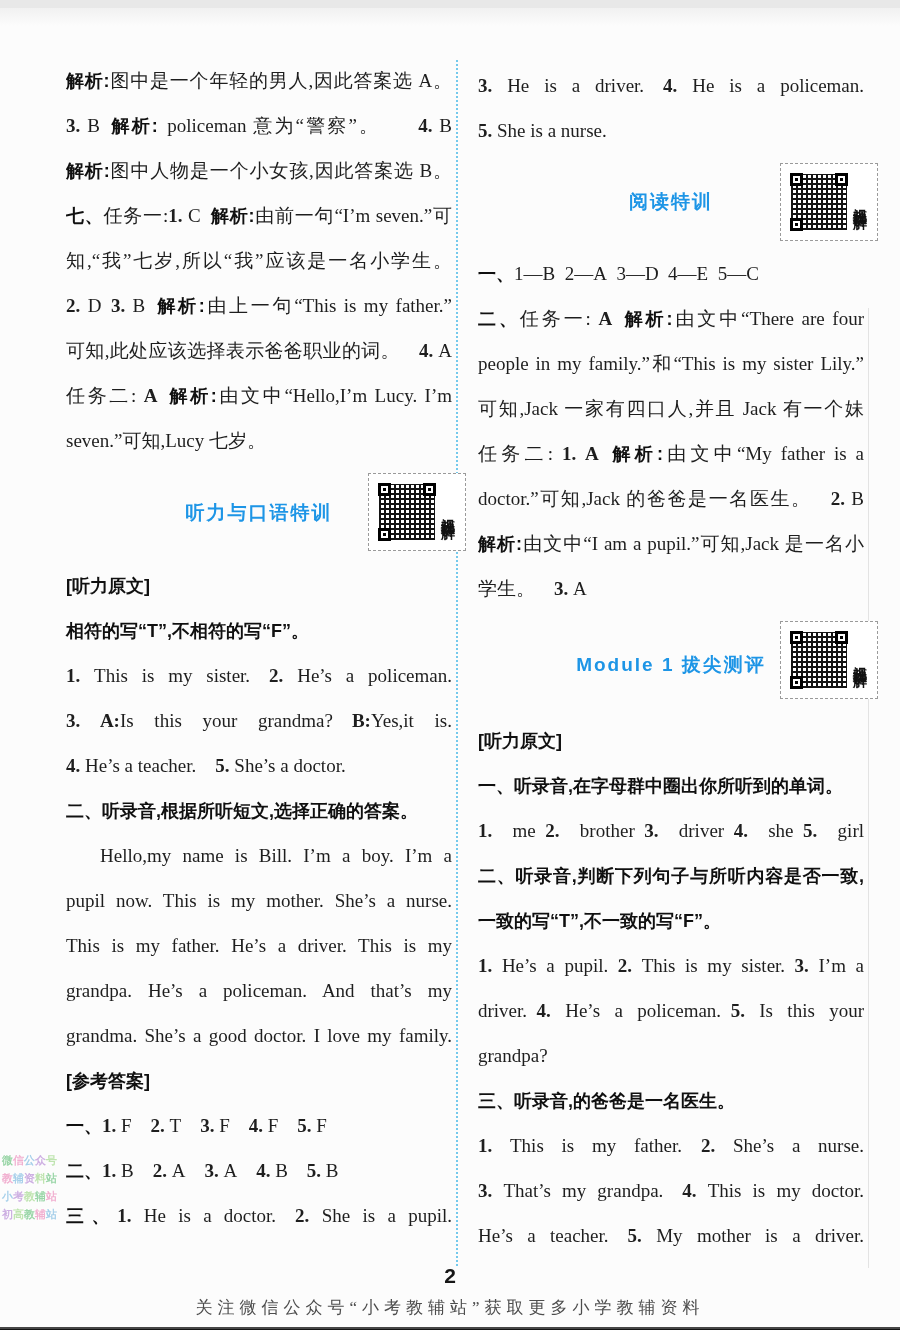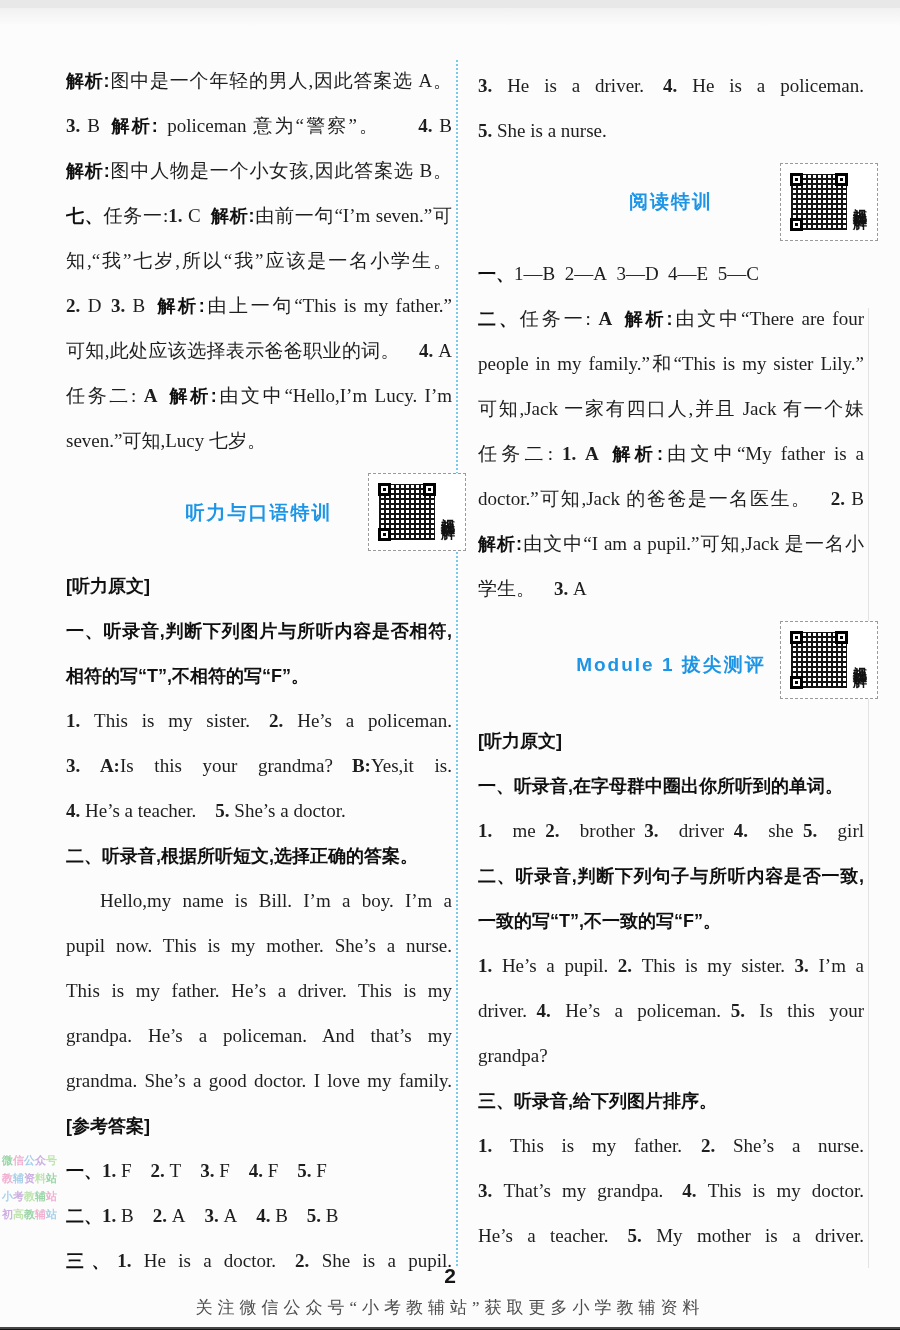--- a/index.html
+++ b/index.html
@@ -74,21 +74,20 @@
         <div class="qrbox">
           <div class="qrpix">
             <i class="fp tl"></i>
             <i class="fp tr"></i>
             <i class="fp bl"></i>
           </div>
           <div class="qrlabel">视频讲解</div>
         </div>
       </div>
       <div class="line"><span class="seg-h">[听力原文]</span></div>
-      <div class="line just"><span class="seg-h">一、听录音,判断下列图片与所听内容是否相符,</span></div>
       <div class="line"><span class="seg-h">相符的写“T”,不相符的写“F”。</span></div>
       <div class="line just"><span class="seg-b">1. </span><span class="seg-p">This is my sister.</span><span class="seg-b"> 2. </span><span class="seg-p">He’s a policeman.</span></div>
       <div class="line just"><span class="seg-b">3. A:</span><span class="seg-p">Is this your grandma?</span><span class="seg-b"> B:</span><span class="seg-p">Yes,it is.</span></div>
       <div class="line"><span class="seg-b">4. </span><span class="seg-p">He’s a teacher.</span><span class="seg-b"> 5. </span><span class="seg-p">She’s a doctor.</span></div>
       <div class="line"><span class="seg-h">二、听录音,根据所听短文,选择正确的答案。</span></div>
       <div class="line just ind"><span class="seg-p">Hello,my name is Bill. I’m a boy. I’m a</span></div>
       <div class="line just"><span class="seg-p">pupil now. This is my mother. She’s a nurse.</span></div>
       <div class="line just"><span class="seg-p">This is my father. He’s a driver. This is my</span></div>
       <div class="line just"><span class="seg-p">grandpa. He’s a policeman. And that’s my</span></div>
       <div class="line just"><span class="seg-p">grandma. She’s a good doctor. I love my family.</span></div>
@@ -133,21 +132,21 @@
         </div>
       </div>
       <div class="line"><span class="seg-h">[听力原文]</span></div>
       <div class="line"><span class="seg-h">一、听录音,在字母群中圈出你所听到的单词。</span></div>
       <div class="line just"><span class="seg-b">1. </span><span class="seg-p">me</span><span class="seg-b"> 2. </span><span class="seg-p">brother</span><span class="seg-b"> 3. </span><span class="seg-p">driver</span><span class="seg-b"> 4. </span><span class="seg-p">she</span><span class="seg-b"> 5. </span><span class="seg-p">girl</span></div>
       <div class="line just"><span class="seg-h">二、听录音,判断下列句子与所听内容是否一致,</span></div>
       <div class="line"><span class="seg-h">一致的写“T”,不一致的写“F”。</span></div>
       <div class="line just"><span class="seg-b">1. </span><span class="seg-p">He’s a pupil.</span><span class="seg-b"> 2. </span><span class="seg-p">This is my sister.</span><span class="seg-b"> 3. </span><span class="seg-p">I’m a</span></div>
       <div class="line just"><span class="seg-p">driver.</span><span class="seg-b"> 4. </span><span class="seg-p">He’s a policeman.</span><span class="seg-b"> 5. </span><span class="seg-p">Is this your</span></div>
       <div class="line"><span class="seg-p">grandpa?</span></div>
-      <div class="line"><span class="seg-h">三、听录音,给下列图片排序。</span></div>
+      <div class="line"><span class="seg-h">三、听录音,的爸爸是一名医生。</span></div>
       <div class="line just"><span class="seg-b">1. </span><span class="seg-p">This is my father.</span><span class="seg-b"> 2. </span><span class="seg-p">She’s a nurse.</span></div>
       <div class="line just"><span class="seg-b">3. </span><span class="seg-p">That’s my grandpa.</span><span class="seg-b"> 4. </span><span class="seg-p">This is my doctor.</span></div>
       <div class="line just"><span class="seg-p">He’s a teacher.</span><span class="seg-b"> 5. </span><span class="seg-p">My mother is a driver.</span></div>
     </div>
 
   <div class="watermark" id="watermark">
       <div><span style="color: rgb(143, 209, 158);">微</span><span style="color: rgb(240, 168, 204);">信</span><span style="color: rgb(158, 203, 232);">公</span><span style="color: rgb(201, 168, 224);">众</span><span style="color: rgb(185, 226, 168);">号</span></div>
       <div><span style="color: rgb(240, 168, 204);">教</span><span style="color: rgb(158, 203, 232);">辅</span><span style="color: rgb(201, 168, 224);">资</span><span style="color: rgb(185, 226, 168);">料</span><span style="color: rgb(143, 209, 158);">站</span></div>
       <div><span style="color: rgb(158, 203, 232);">小</span><span style="color: rgb(201, 168, 224);">考</span><span style="color: rgb(185, 226, 168);">教</span><span style="color: rgb(143, 209, 158);">辅</span><span style="color: rgb(240, 168, 204);">站</span></div>
       <div><span style="color: rgb(201, 168, 224);">初</span><span style="color: rgb(185, 226, 168);">高</span><span style="color: rgb(143, 209, 158);">教</span><span style="color: rgb(240, 168, 204);">辅</span><span style="color: rgb(158, 203, 232);">站</span></div>

